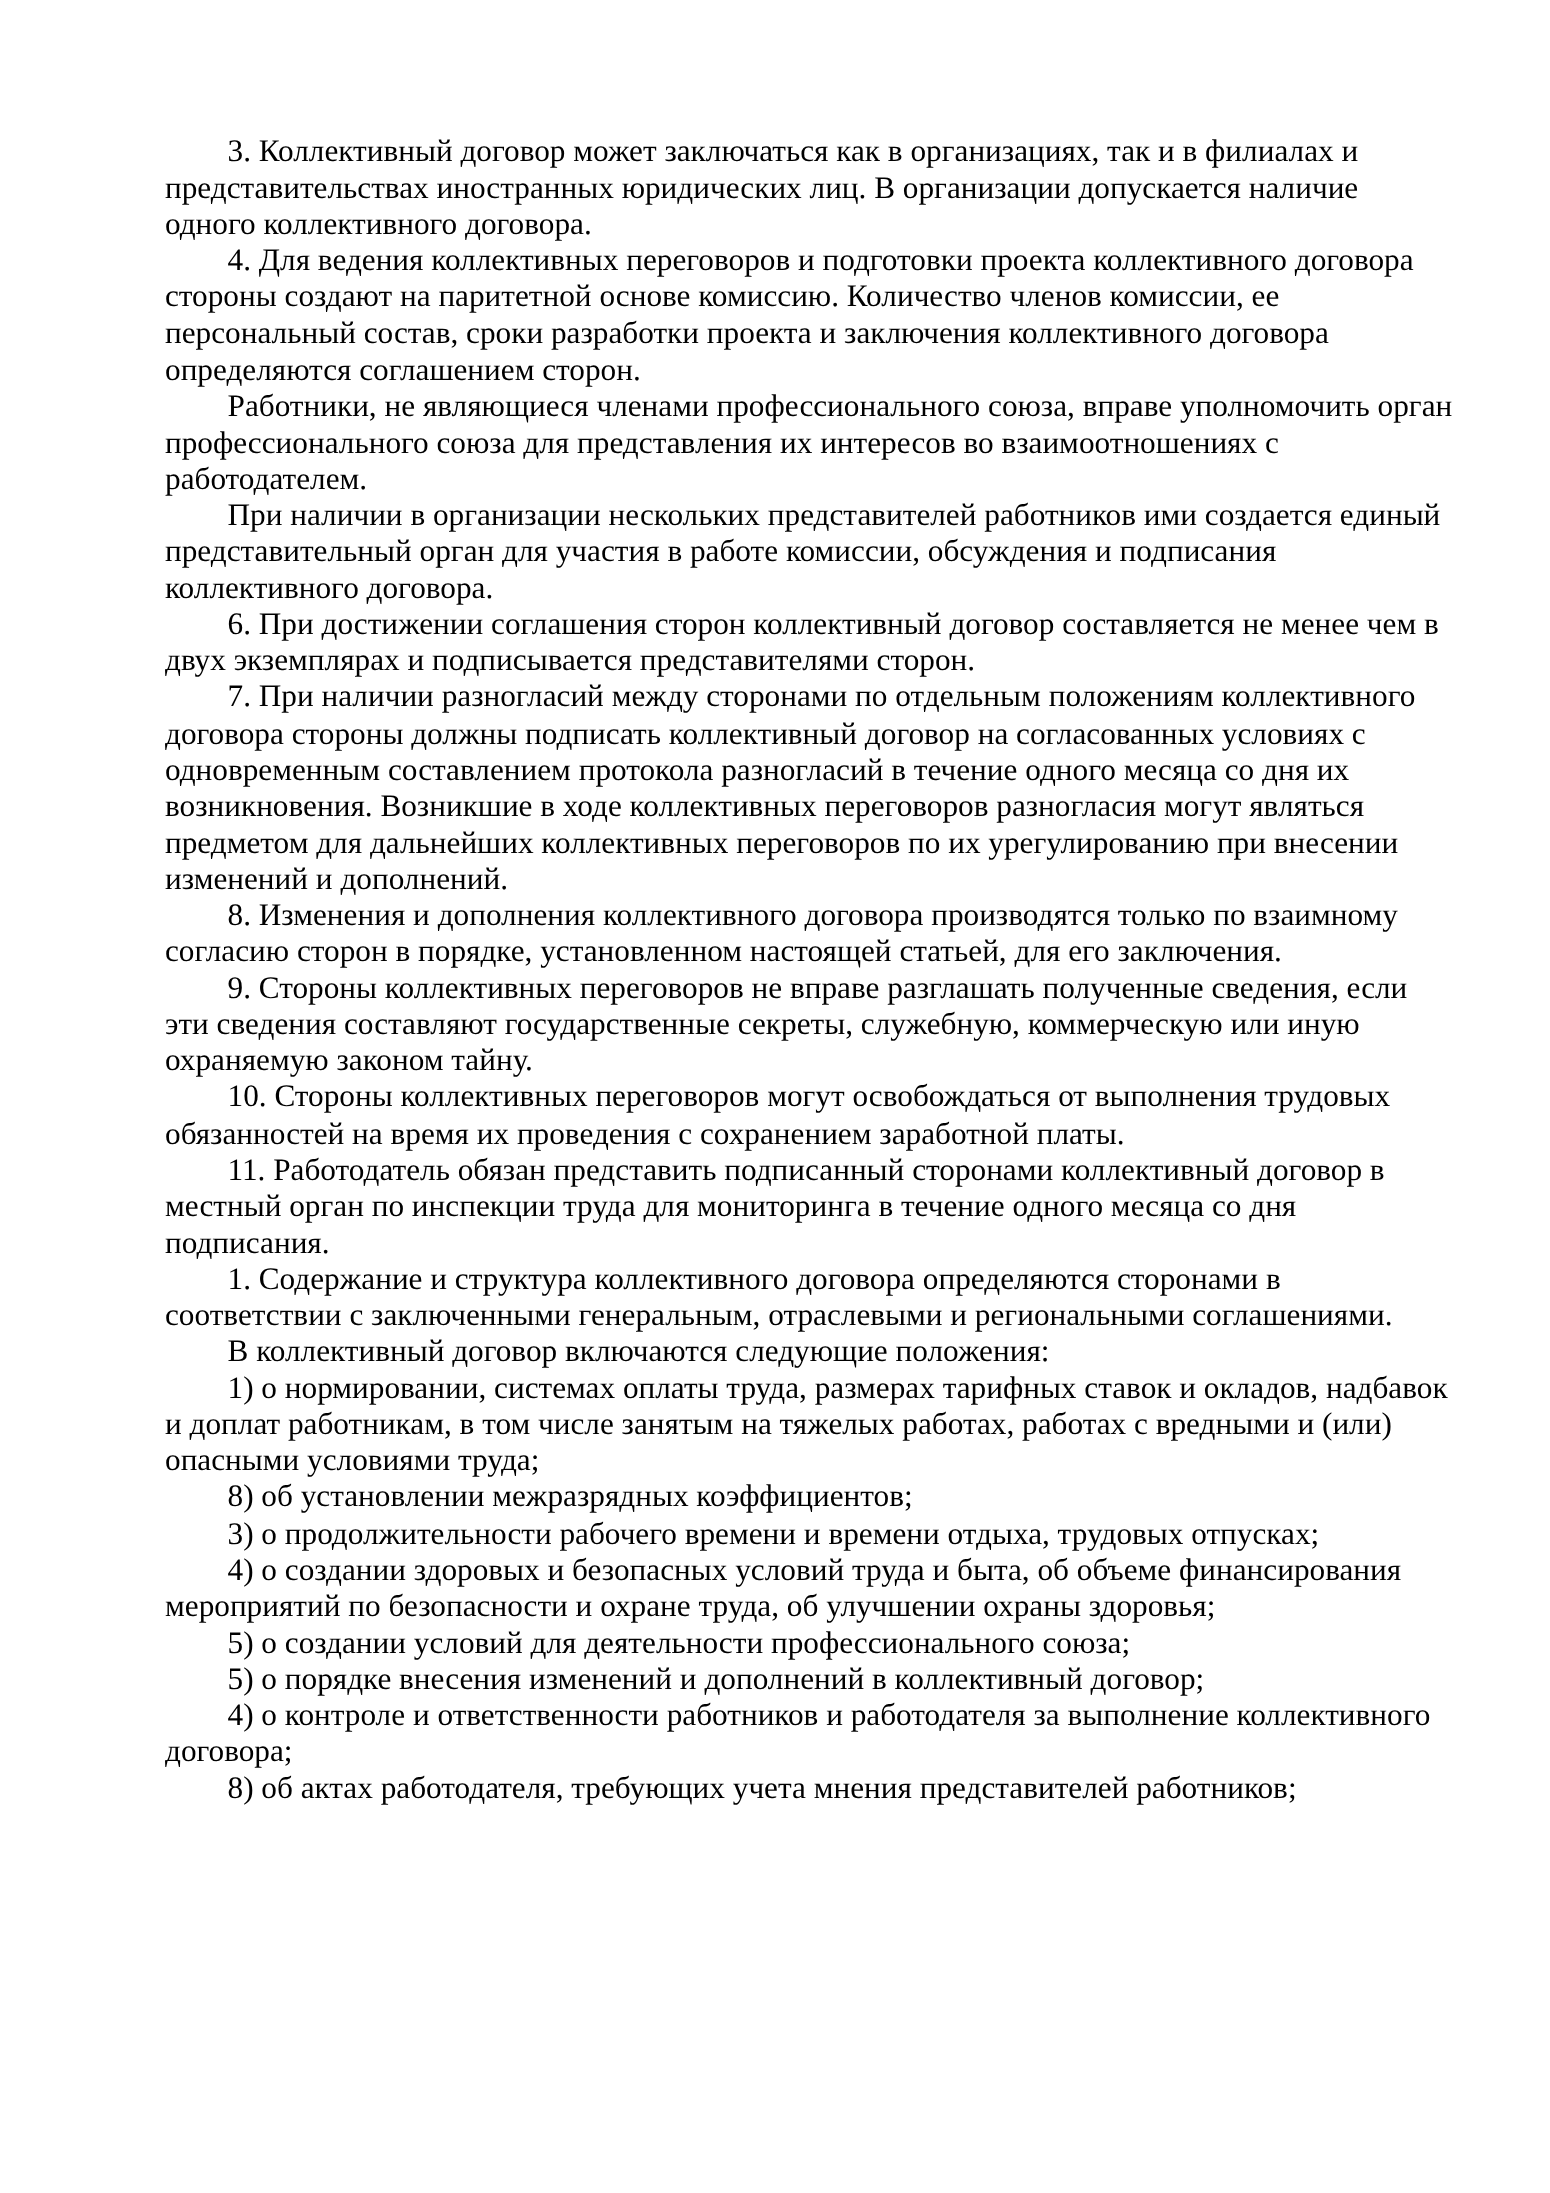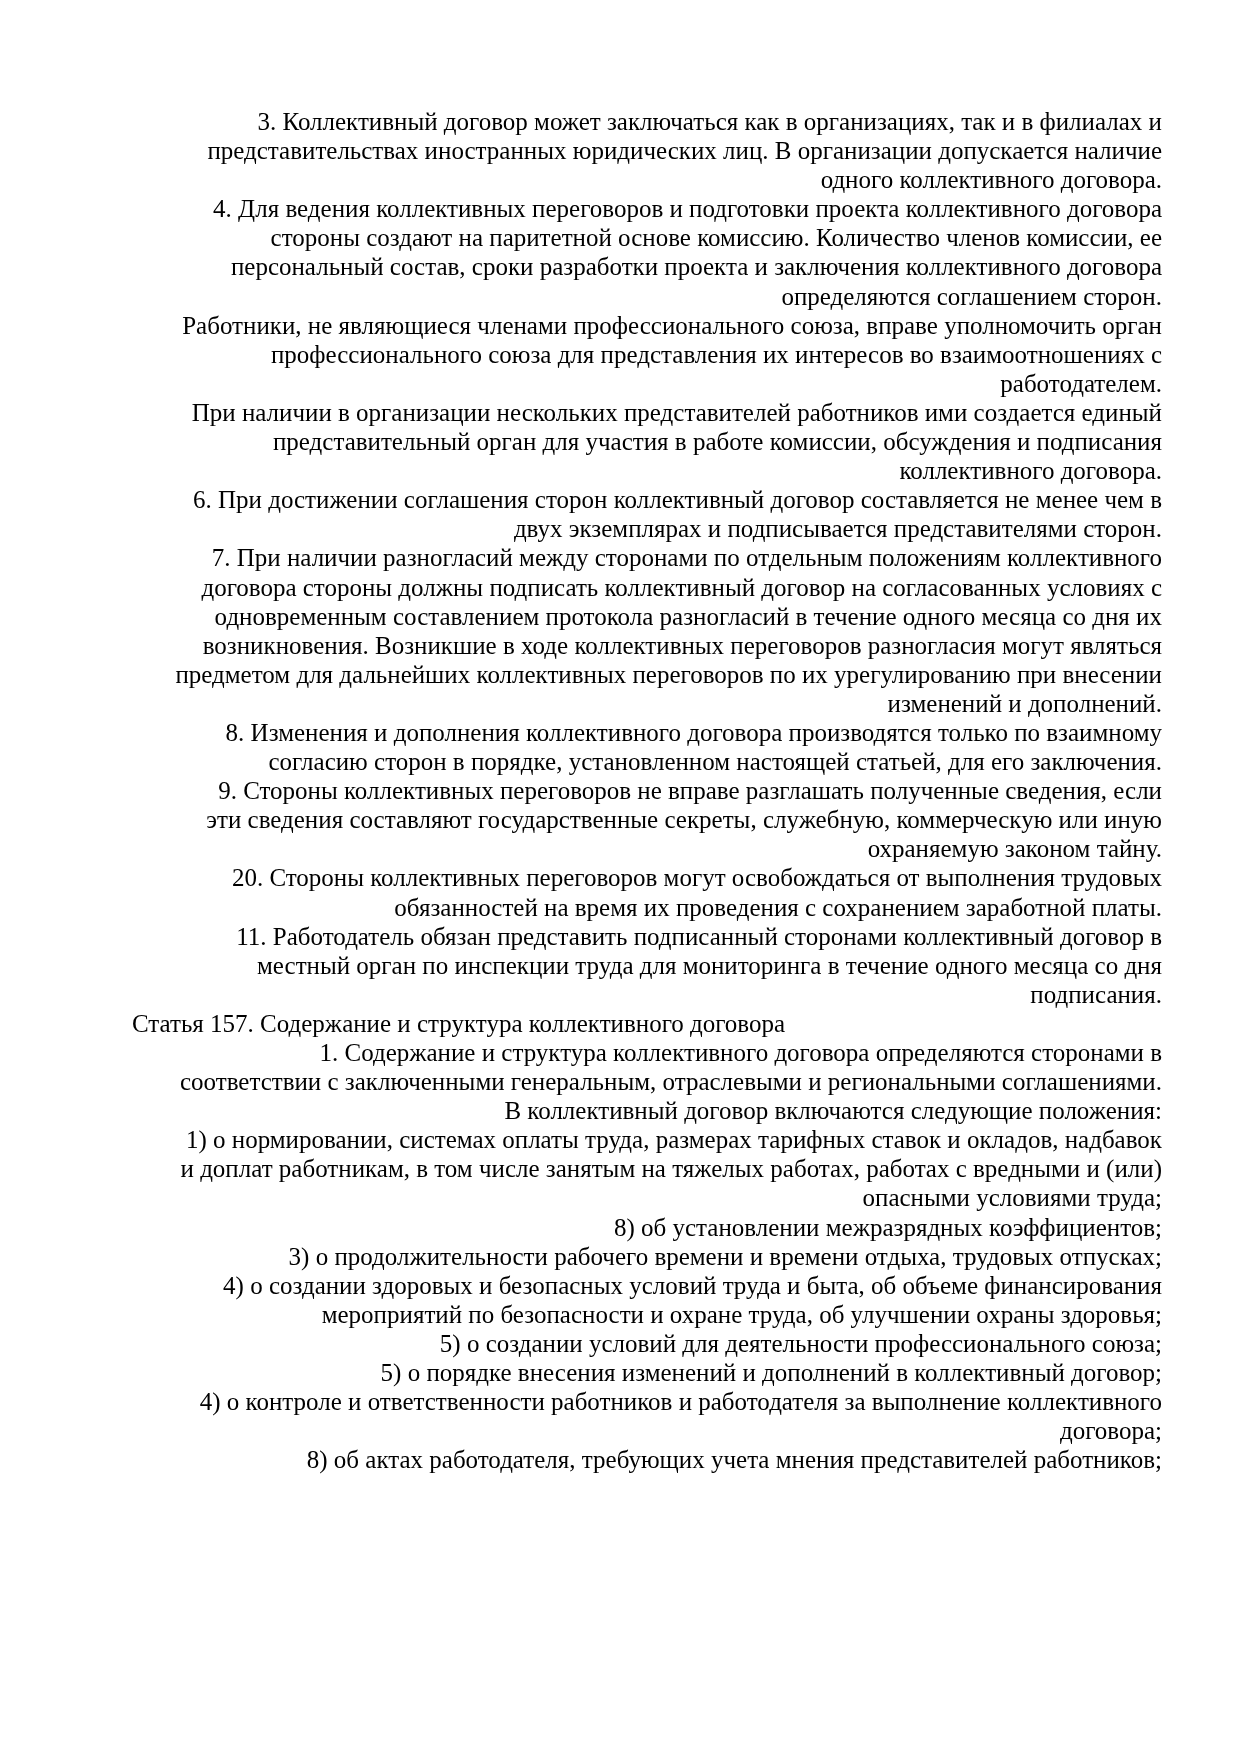--- a/index.html
+++ b/index.html
@@ -26,39 +26,37 @@
     color: #000000;
     text-align: left;
     word-spacing: normal;
   }
   p.para {
     margin: 0;
     padding: 0;
   }
   p.para.indented {
     text-indent: 50px;
-    text-align: right;
   }
 </style>
 </head>
 <body>
 
 <div class="page">
   <div class="doc-body">
       <p class="para indented">3. Коллективный договор может заключаться как в организациях, так и в филиалах и представительствах иностранных юридических лиц. В организации допускается наличие одного коллективного договора.</p>
       <p class="para indented">4. Для ведения коллективных переговоров и подготовки проекта коллективного договора стороны создают на паритетной основе комиссию. Количество членов комиссии, ее персональный состав, сроки разработки проекта и заключения коллективного договора определяются соглашением сторон.</p>
       <p class="para indented">Работники, не являющиеся членами профессионального союза, вправе уполномочить орган профессионального союза для представления их интересов во взаимоотношениях с работодателем.</p>
       <p class="para indented">При наличии в организации нескольких представителей работников ими создается единый представительный орган для участия в работе комиссии, обсуждения и подписания коллективного договора.</p>
       <p class="para indented">6. При достижении соглашения сторон коллективный договор составляется не менее чем в двух экземплярах и подписывается представителями сторон.</p>
       <p class="para indented">7. При наличии разногласий между сторонами по отдельным положениям коллективного договора стороны должны подписать коллективный договор на согласованных условиях с одновременным составлением протокола разногласий в течение одного месяца со дня их возникновения. Возникшие в ходе коллективных переговоров разногласия могут являться предметом для дальнейших коллективных переговоров по их урегулированию при внесении изменений и дополнений.</p>
       <p class="para indented">8. Изменения и дополнения коллективного договора производятся только по взаимному согласию сторон в порядке, установленном настоящей статьей, для его заключения.</p>
       <p class="para indented">9. Стороны коллективных переговоров не вправе разглашать полученные сведения, если эти сведения составляют государственные секреты, служебную, коммерческую или иную охраняемую законом тайну.</p>
-      <p class="para indented">20. Стороны коллективных переговоров могут освобождаться от выполнения трудовых обязанностей на время их проведения с сохранением заработной платы.</p>
+      <p class="para indented">10. Стороны коллективных переговоров могут освобождаться от выполнения трудовых обязанностей на время их проведения с сохранением заработной платы.</p>
       <p class="para indented">11. Работодатель обязан представить подписанный сторонами коллективный договор в местный орган по инспекции труда для мониторинга в течение одного месяца со дня подписания.</p>
-      <p class="para">Статья 157. Содержание и структура коллективного договора</p>
       <p class="para indented">1. Содержание и структура коллективного договора определяются сторонами в соответствии с заключенными генеральным, отраслевыми и региональными соглашениями.</p>
       <p class="para indented">В коллективный договор включаются следующие положения:</p>
       <p class="para indented">1) о нормировании, системах оплаты труда, размерах тарифных ставок и окладов, надбавок и доплат работникам, в том числе занятым на тяжелых работах, работах с вредными и (или) опасными условиями труда;</p>
       <p class="para indented">8) об установлении межразрядных коэффициентов;</p>
       <p class="para indented">3) о продолжительности рабочего времени и времени отдыха, трудовых отпусках;</p>
       <p class="para indented">4) о создании здоровых и безопасных условий труда и быта, об объеме финансирования мероприятий по безопасности и охране труда, об улучшении охраны здоровья;</p>
       <p class="para indented">5) о создании условий для деятельности профессионального союза;</p>
       <p class="para indented">5) о порядке внесения изменений и дополнений в коллективный договор;</p>
       <p class="para indented">4) о контроле и ответственности работников и работодателя за выполнение коллективного договора;</p>
       <p class="para indented">8) об актах работодателя, требующих учета мнения представителей работников;</p>

